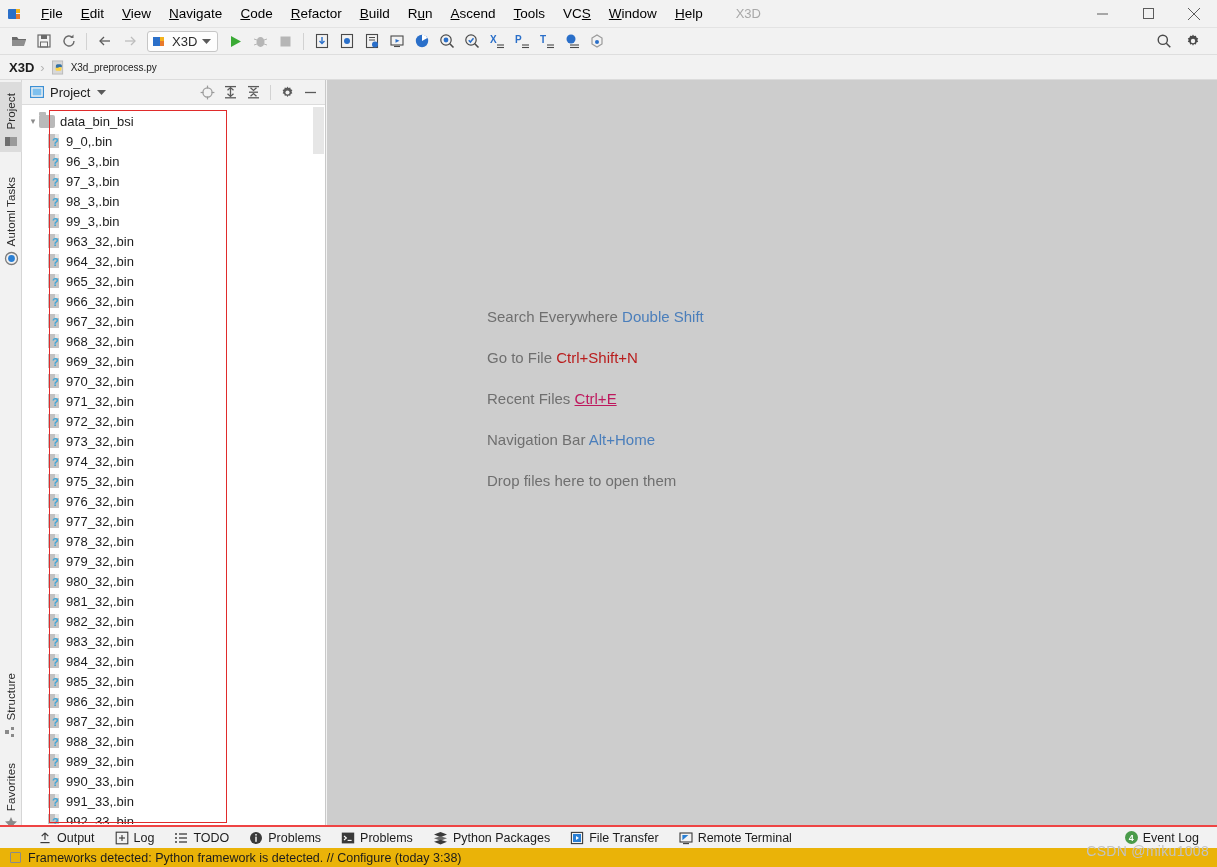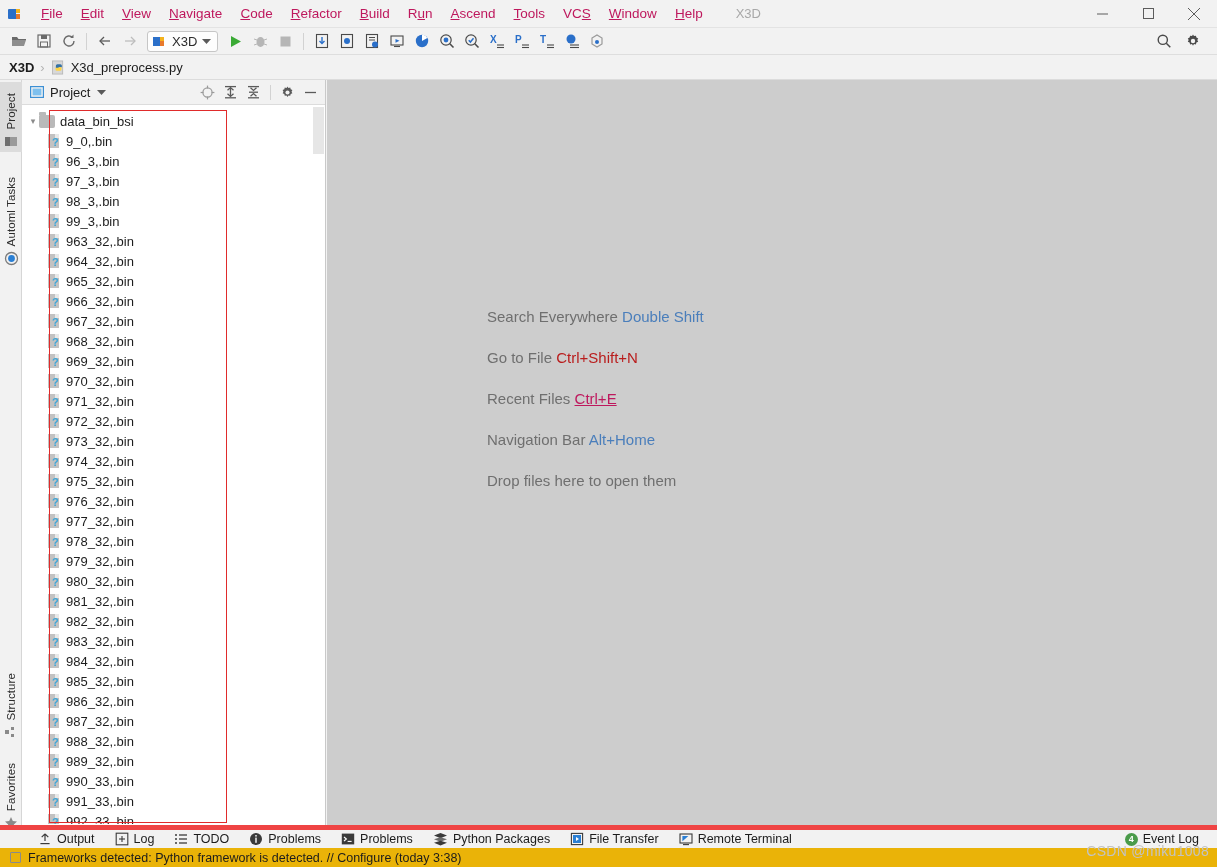--- a/index.html
+++ b/index.html
@@ -16,21 +16,21 @@
     position: absolute; top: 0; left: 0; width: 1217px; height: 28px;
     background: #f2f2f2; display: flex; align-items: center;
     border-bottom: 1px solid #e3e3e3;
   }
   .app-logo { width: 16px; height: 16px; margin: 0 8px 0 8px; position: relative; flex: none; }
   .app-logo .b1 { position: absolute; left: 0; top: 3px; width: 8px; height: 10px; background: #2a6fc9; border-radius: 1px 0 0 1px; }
   .app-logo .b2 { position: absolute; left: 8px; top: 3px; width: 4px; height: 4px; background: #f4b21b; }
   .app-logo .b3 { position: absolute; left: 8px; top: 8px; width: 4px; height: 5px; background: #e8792b; }
   .menu { display: flex; align-items: center; height: 28px; }
   .menu-item {
-    font-size: 13.5px; color: #be185d; padding: 4px 9px; cursor: default;
+    font-size: 13.5px; color: #000000; padding: 4px 9px; cursor: default;
     white-space: nowrap;
   }
   .menu-item u { text-decoration: underline; text-underline-offset: 1px; }
   .win-title {
     margin-left: 24px; font-size: 13px; color: #a8a8a8; white-space: nowrap;
   }
   .win-ctrls { margin-left: auto; display: flex; height: 28px; }
   .win-btn {
     width: 46px; height: 28px; display: flex; align-items: center; justify-content: center;
     color: #5c5c5c;
@@ -61,21 +61,21 @@
   .tb-right { margin-left: auto; display: flex; align-items: center; gap: 4px; padding-right: 6px; }
 
   
   .breadcrumb {
     position: absolute; top: 55px; left: 0; width: 1217px; height: 25px;
     background: #f2f2f2; display: flex; align-items: center; padding-left: 9px;
     border-bottom: 1px solid #dcdcdc;
   }
   .crumb-root { font-size: 13px; font-weight: bold; color: #1c1c1c; }
   .crumb-sep { color: #b4b4b4; margin: 0 6px; font-size: 13px; }
-  .crumb-file { font-size: 13px; color: #1c1c1c; display: flex; align-items: center; gap: 5px; }
+  .crumb-file { font-size: 10px; color: #1c1c1c; display: flex; align-items: center; gap: 5px; }
 
   
   .rail {
     position: absolute; top: 80px; left: 0; width: 22px; height: 745px;
     background: #f2f2f2; border-right: 1px solid #d6d6d6;
   }
   .rail-item {
     position: absolute; left: 0; width: 22px;
     display: flex; flex-direction: column-reverse; align-items: center;
     gap: 5px;
@@ -145,21 +145,21 @@
   .tip-row {
     font-size: 15px; color: #6f6f6f; margin-bottom: 22px; white-space: nowrap;
     line-height: 19px;
   }
   .tip-row .key { color: #4a7ebb; }
 
   
   .bottombar {
     position: absolute; top: 825px; left: 0; width: 1217px; height: 23px;
     background: #f2f2f2; display: flex; align-items: center;
-    border-top: 5px solid #ef4444; padding-left: 28px;
+    border-top: 2px solid #ef4444; padding-left: 28px;
   }
   .bb-item {
     display: flex; align-items: center; gap: 5px; font-size: 12.5px; color: #1c1c1c;
     padding: 0 10px; height: 23px; white-space: nowrap;
   }
   .bb-right { margin-left: auto; display: flex; align-items: center; padding-right: 8px; }
   .badge {
     width: 13px; height: 13px; border-radius: 50%; background: #4a9b4a; color: #fff;
     font-size: 9px; display: flex; align-items: center; justify-content: center;
     font-weight: bold; flex: none;

